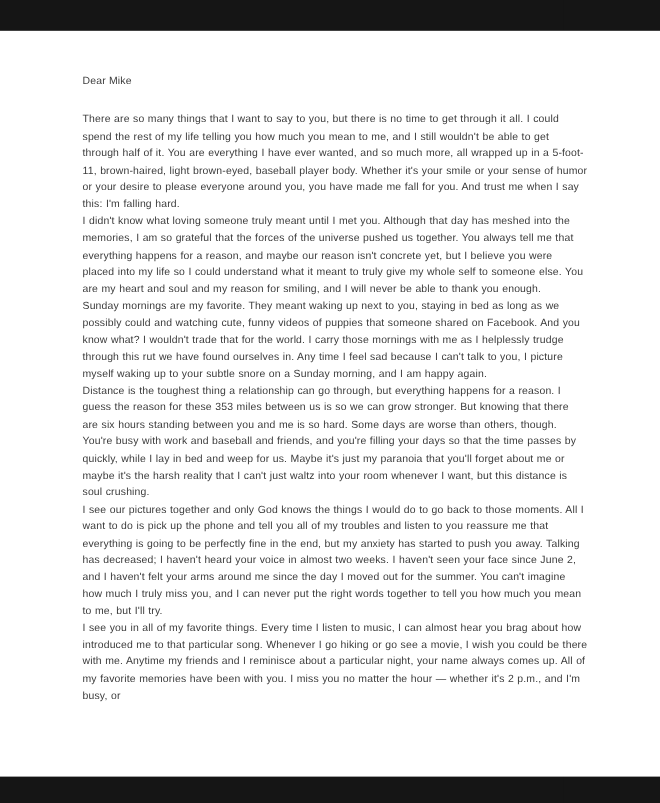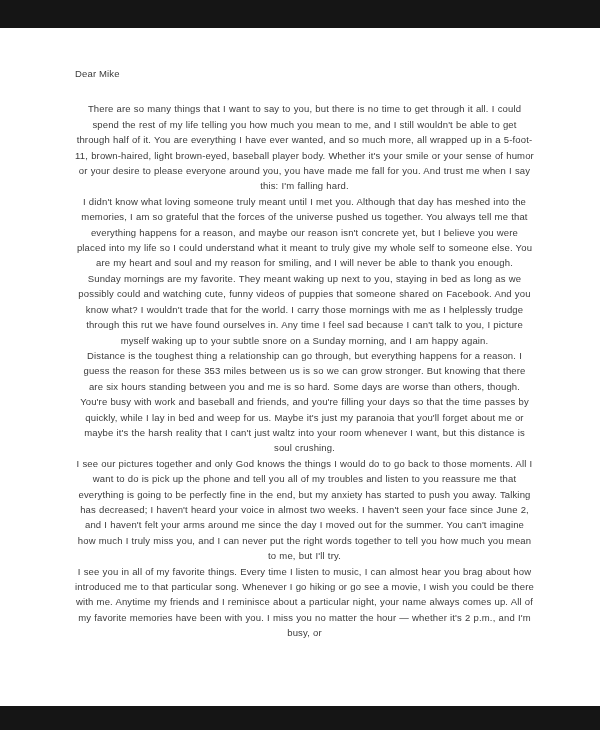--- a/index.html
+++ b/index.html
@@ -39,21 +39,21 @@
     margin: 0 0 20px 0;
     letter-spacing: 0.15px;
   }
   .para {
     font-size: 9.5px;
     line-height: 15.4px;
     color: #3b3b3b;
     margin: 0;
     letter-spacing: 0.15px;
     word-spacing: 0.3px;
-    text-align: center;
+    text-align: left;
   }
 </style>
 </head>
 <body>
 
 <div class="doc-frame">
   <div class="page">
     <p class="salutation">Dear Mike</p>
     <p class="para">There are so many things that I want to say to you, but there is no time to get through it all. I could spend the rest of my life telling you how much you mean to me, and I still wouldn't be able to get through half of it. You are everything I have ever wanted, and so much more, all wrapped up in a 5-foot-11, brown-haired, light brown-eyed, baseball player body. Whether it's your smile or your sense of humor or your desire to please everyone around you, you have made me fall for you. And trust me when I say this: I'm falling hard.</p>
     <p class="para">I didn't know what loving someone truly meant until I met you. Although that day has meshed into the memories, I am so grateful that the forces of the universe pushed us together. You always tell me that everything happens for a reason, and maybe our reason isn't concrete yet, but I believe you were placed into my life so I could understand what it meant to truly give my whole self to someone else. You are my heart and soul and my reason for smiling, and I will never be able to thank you enough.</p>

